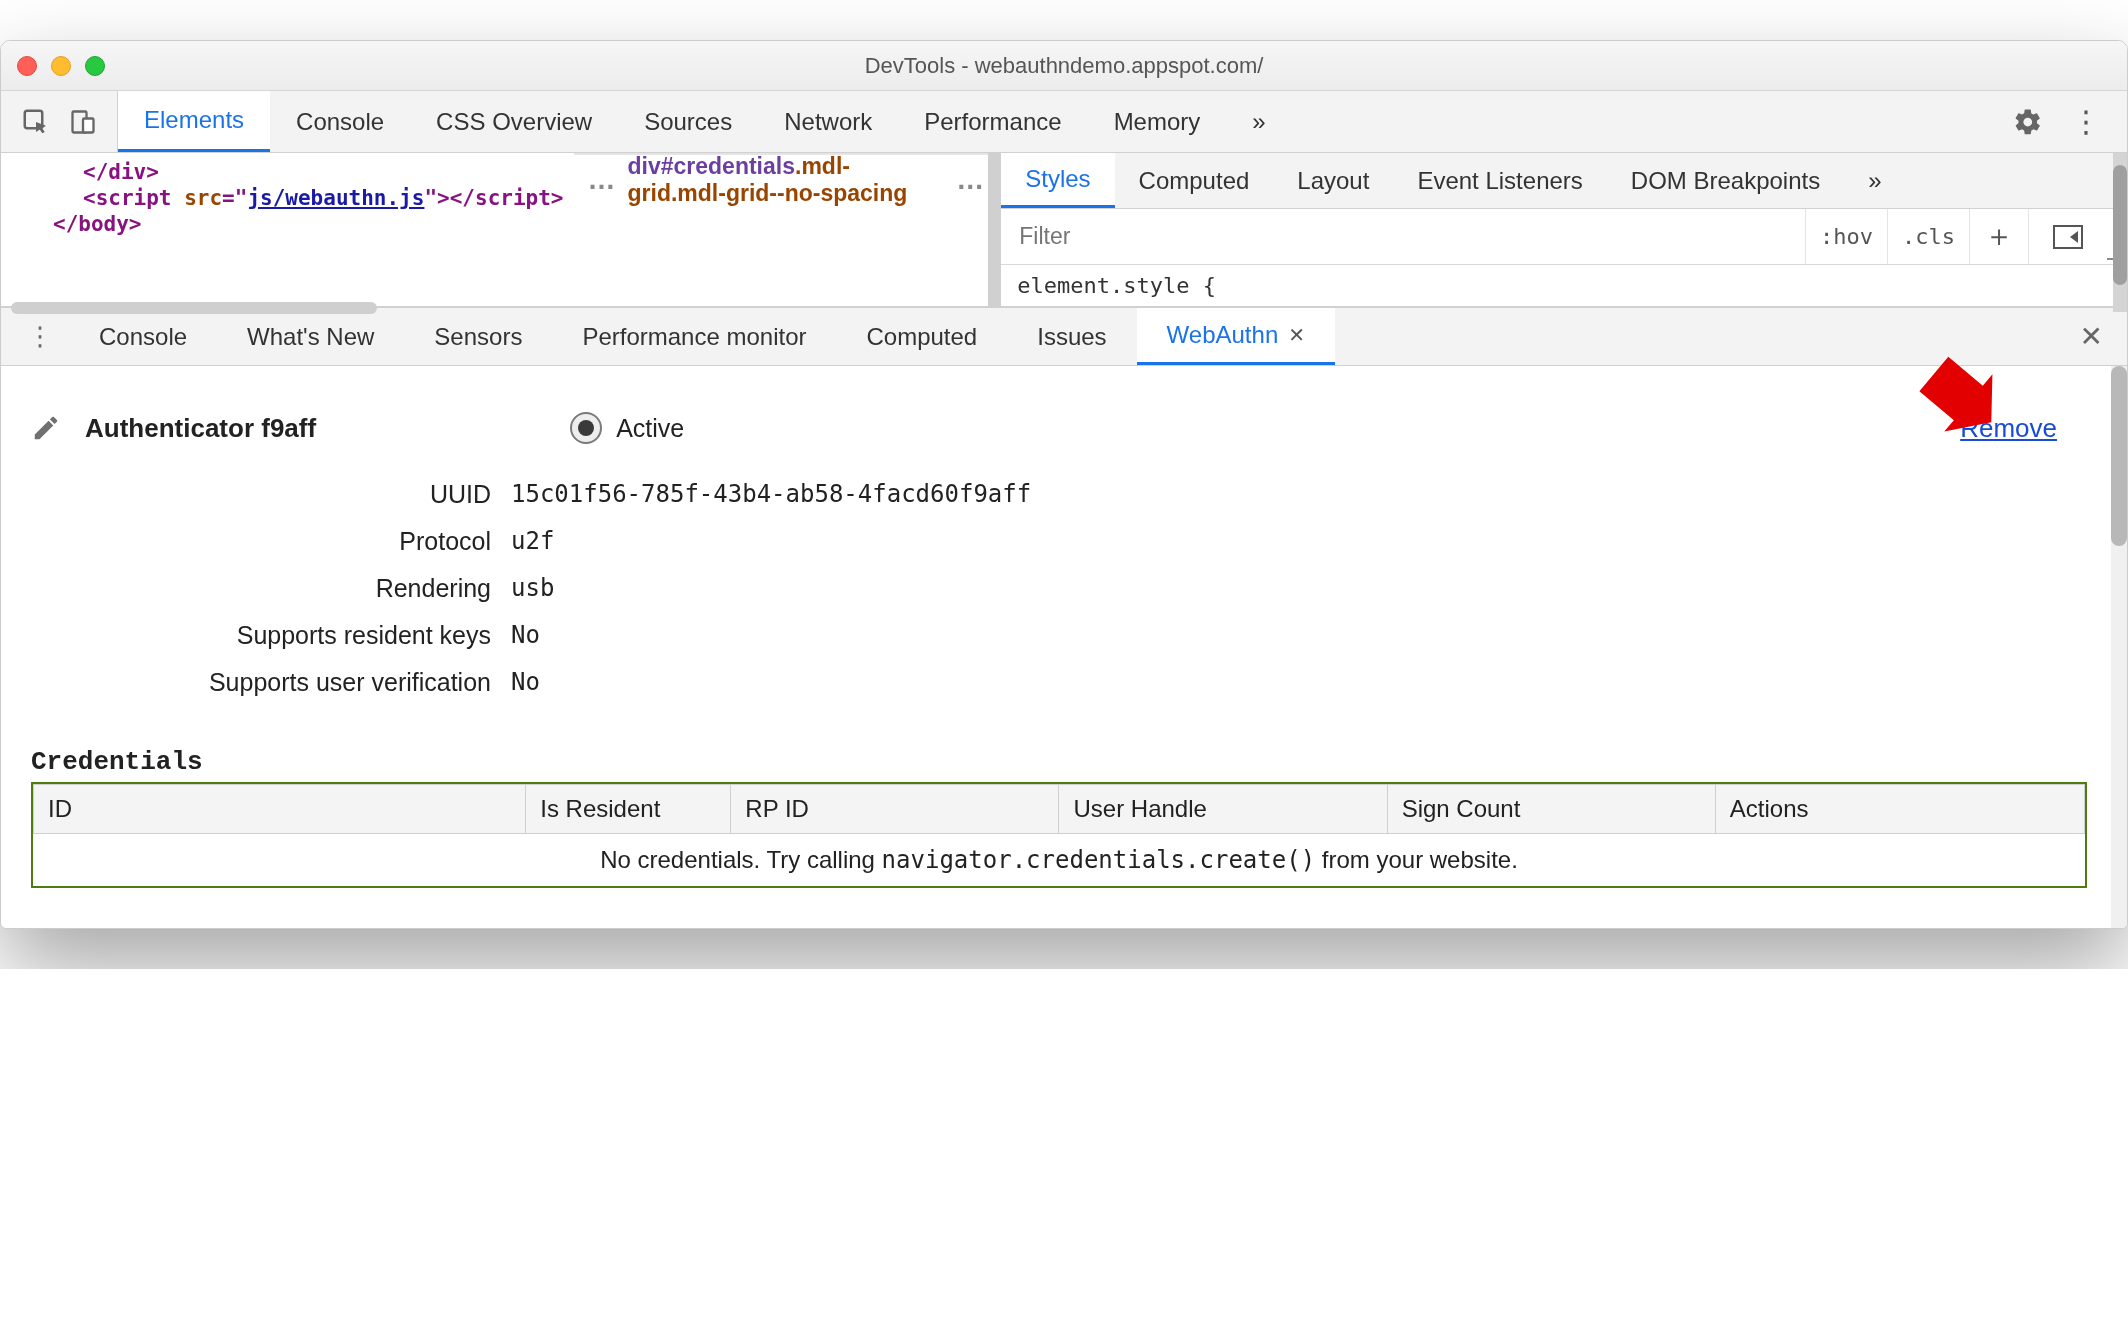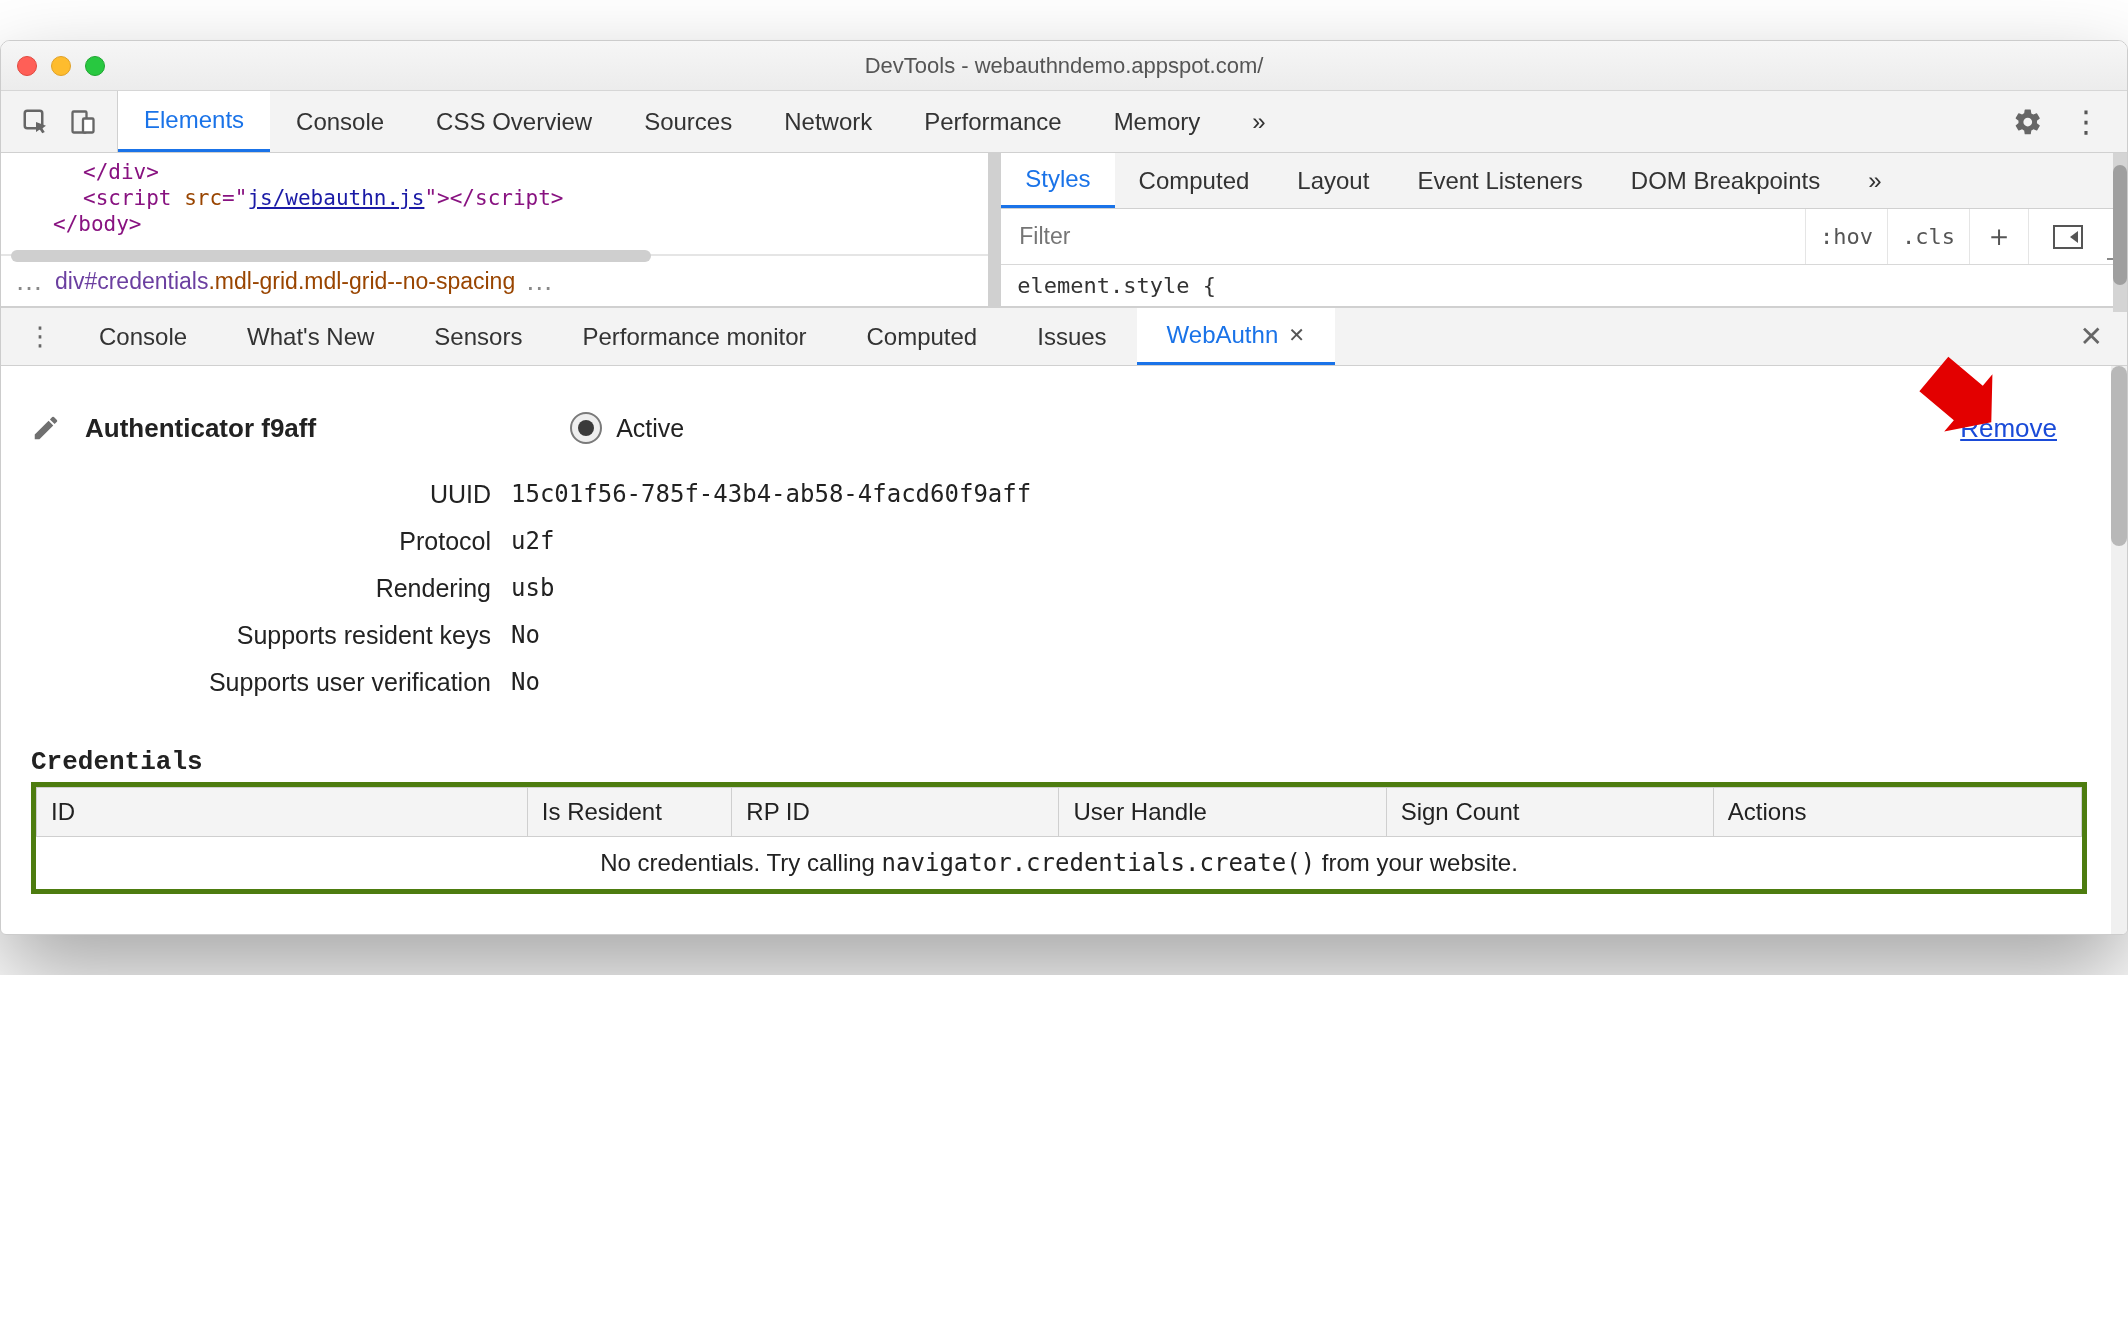--- a/index.html
+++ b/index.html
@@ -232,21 +232,21 @@
     display:grid;
     grid-template-columns: 480px 1fr;
     row-gap: 18px;
     font-size:25px;
   }
   .prop-grid .k { text-align:right; padding-right: 20px; }
   .prop-grid .v { font-family: Menlo, Consolas, monospace; font-size:24px;}
   .section-head {
     font-weight:700; font-size:26px; margin: 50px 0 5px 0; font-family: Liberation Mono, monospace;
   }
-  .cred-table-wrap { border:5px solid #4d7c0f; }
+  .cred-table-wrap { border:2px solid #4d7c0f; }
   .cred-table {
     width:100%; border-collapse:collapse; table-layout:fixed;
   }
   .cred-table th {
     text-align:left; font-weight:400; font-size:24px;
     padding:10px 14px;
     background:#f4f4f4;
     border:1px solid #cfcfcf;
   }
   .cred-table td {
@@ -302,21 +302,21 @@
         <svg width="30" height="30" viewBox="0 0 24 24" fill="#666">
             <path d="M19.14,12.94a7,7,0,0,0,.05-.94,7,7,0,0,0-.05-.94l2.11-1.65a.5.5,0,0,0,.12-.64l-2-3.46a.5.5,0,0,0-.6-.22l-2.49,1a7,7,0,0,0-1.63-.94l-.38-2.65A.5.5,0,0,0,13.8,2H9.8a.5.5,0,0,0-.49.42L8.93,5.07a7,7,0,0,0-1.63.94l-2.49-1a.5.5,0,0,0-.6.22l-2,3.46a.5.5,0,0,0,.12.64L4.44,11a7,7,0,0,0,0,1.88L2.33,14.53a.5.5,0,0,0-.12.64l2,3.46a.5.5,0,0,0,.6.22l2.49-1a7,7,0,0,0,1.63.94l.38,2.65a.5.5,0,0,0,.49.42h4a.5.5,0,0,0,.49-.42l.38-2.65a7,7,0,0,0,1.63-.94l2.49,1a.5.5,0,0,0,.6-.22l2-3.46a.5.5,0,0,0-.12-.64ZM11.8,15.5A3.5,3.5,0,1,1,15.3,12,3.5,3.5,0,0,1,11.8,15.5Z"></path>
           </svg>
       </span>
       <span class="icon-btn" style="font-size:30px;">⋮</span>
     </div>
   </div>
 
   <div class="split-row">
 
-    <div class="elements-pane-wrap" style="display:flex;flex-direction:column;">
+    <div class="elements-pane-wrap" style="display:flex;flex-direction:row;font-weight:bold;">
       <div class="elements-pane" style="flex:1;">
         <div class="line" style="padding-left:60px;"><span class="tag-punc">&lt;/div&gt;</span></div>
         <div class="line" style="padding-left:60px;">
           <span class="tag-punc">&lt;</span><span class="tag-name">script</span>
           <span class="attr-name">src</span><span class="tag-punc">="</span><span class="attr-val" style="text-decoration:underline;">js/webauthn.js</span><span class="tag-punc">"&gt;&lt;/</span><span class="tag-name">script</span><span class="tag-punc">&gt;</span>
         </div>
         <div class="line" style="padding-left:30px;"><span class="tag-punc">&lt;/body&gt;</span></div>
         <div class="scrollbar-h"></div>
       </div>
       <div class="breadcrumbs">

